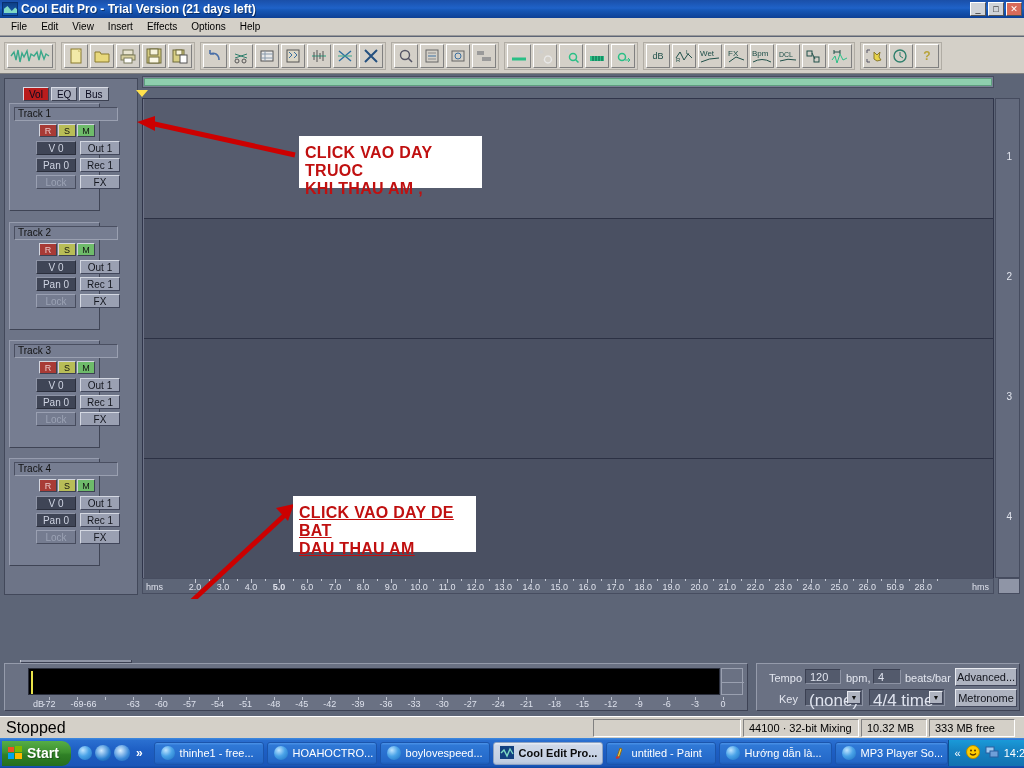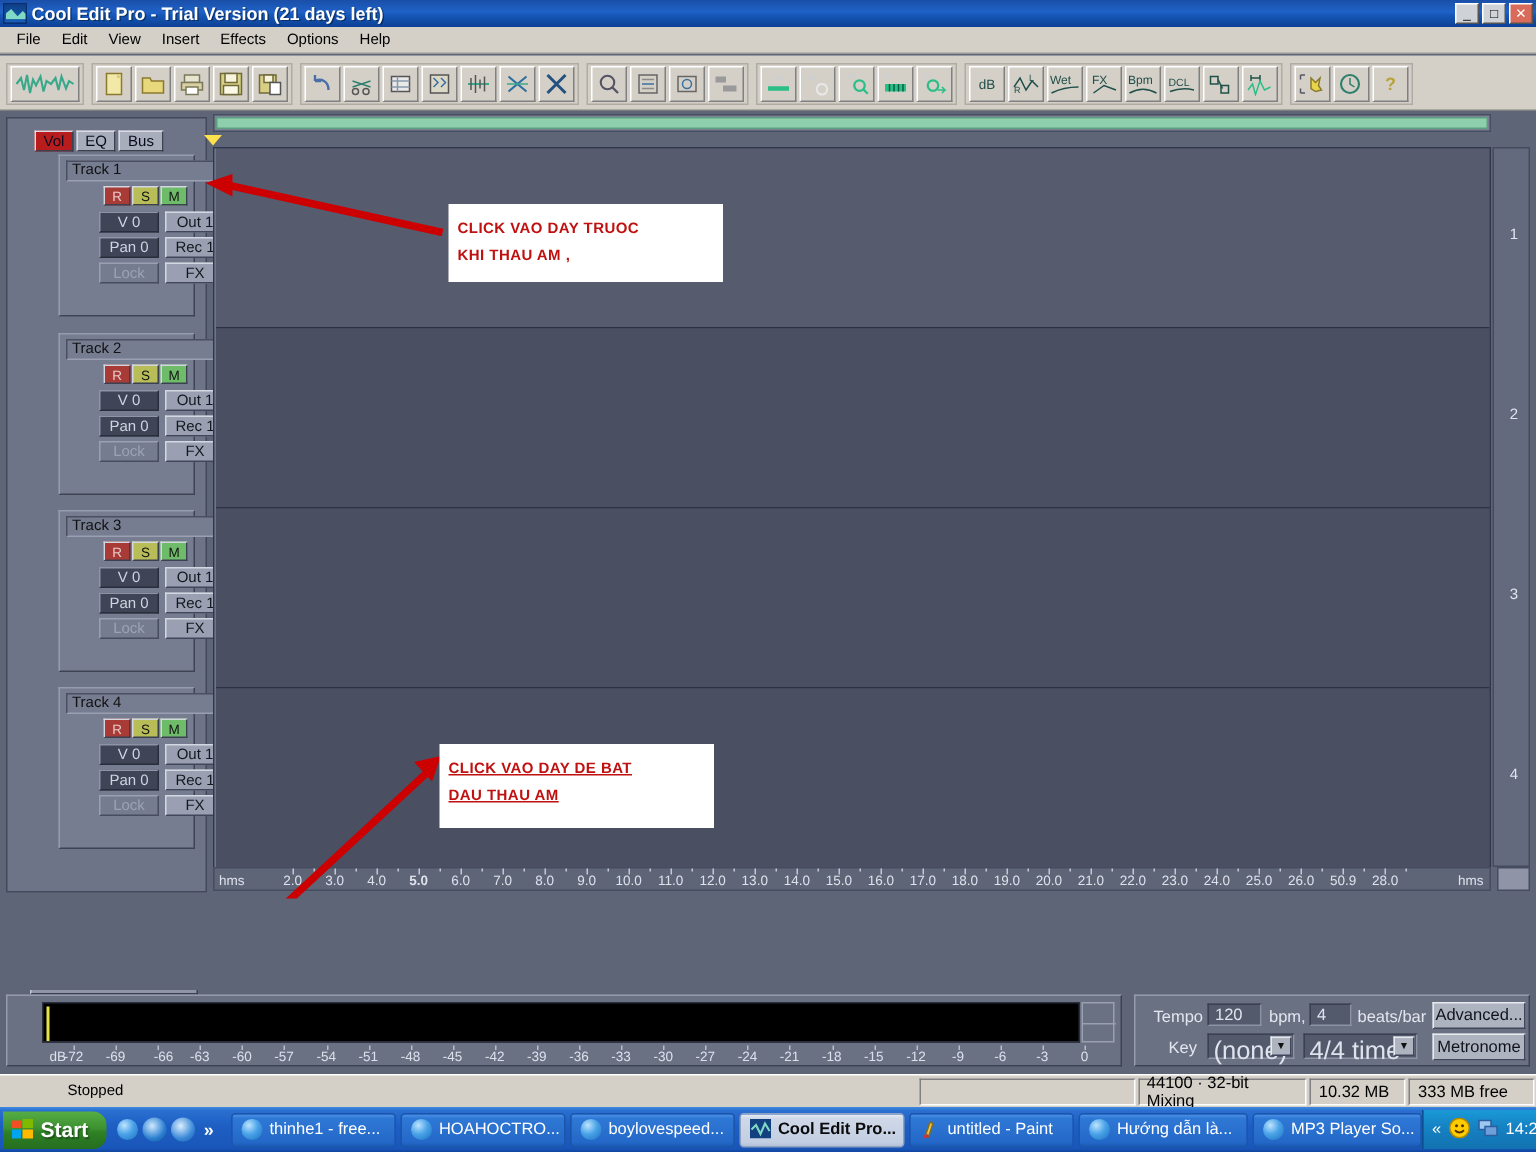--- a/index.html
+++ b/index.html
@@ -71,21 +71,21 @@
   .leftpanel { position:absolute; left:4px; top:4px; width:134px; height:517px; background:#6d7487; border:1px solid #42485a; }
   .vebar { position:absolute; left:18px; top:8px; display:flex; }
   .vebtn {
     height:14px; padding:0 5px; font-size:10px; color:#0a0a1e;
     background:#a8adbc; border:1px solid; border-color:#d9dce6 #3c4152 #3c4152 #d9dce6;
     display:flex;align-items:center; margin-right:2px;
   }
   .vebtn.on { background:#b91c1c; }
 
   .track {
-    position:absolute; left:34px; width:91px; height:108px;
+    position:absolute; left:4px; width:91px; height:108px;
     background:#767d91; border:1px solid; border-color:#969cae #3f4455 #3f4455 #969cae;
   }
   .track-name {
     position:absolute; left:4px; top:3px; width:104px; height:14px;
     background:#767d91; border:1px solid; border-color:#4a4f61 #9aa0b1 #9aa0b1 #4a4f61;
     color:#111; font-size:10px; padding-left:3px; line-height:12px;
   }
   .rsm { position:absolute; right:4px; top:20px; display:flex; }
   .rsm div {
     width:18px;height:13px; font-size:9px; color:#111; text-align:center; line-height:12px;
@@ -126,21 +126,21 @@
     background:#5d6577; border:1px solid #474d60; color:#dfe2ec; font-size:9px;
   }
   .ruler .tk { position:absolute; top:0; width:1px; height:4px; background:#c4c8d4; }
   .ruler .lb { position:absolute; top:3px; transform:translateX(-50%); }
   .ruler .hms { position:absolute; top:3px; }
   .vscroll { position:absolute; left:858px; top:504px; width:22px; height:16px; background:#8f95a6; border:1px solid #474d60;}
 
   
   .anno {
     position:absolute; background:#fff; color:#c01010; font-weight:bold;
-    font-size:10px; letter-spacing:.3px; padding:8px 6px 4px 6px; line-height:18px;
+    font-size:16px; letter-spacing:.3px; padding:8px 6px 4px 6px; line-height:18px;
   }
   .arrow { position:absolute; pointer-events:none; }
 
   
   .transport { position:absolute; left:0; top:599px; width:1024px; height:61px; background:#5d6577; }
   .fld {
     position:absolute; height:15px; background:#535a6c; color:#dfe3ee; font-size:11px;
     border:1px solid; border-color:#3b4052 #8d93a4 #8d93a4 #3b4052; text-align:center; line-height:14px;
   }
   .tempopanel { position:absolute; left:756px; top:663px; width:264px; height:48px;
@@ -163,21 +163,21 @@
   .vu-scale .t { position:absolute; top:0; width:1px; height:3px; background:#b9becb;}
   .vu-scale .l { position:absolute; top:2px; transform:translateX(-50%); }
   .vu-right { position:absolute; left:716px; top:4px; width:22px; height:27px; border:1px solid #9aa0b0; }
   .vu-right i { position:absolute; left:0; top:13px; width:22px; height:1px; background:#9aa0b0; }
 
   
   .statusbar { position:absolute; left:0; top:716px; width:1024px; height:22px;
     background:#d4d0c8; border-top:1px solid #fff; display:flex; align-items:center; }
   .sb-cell { height:18px; margin:0 1px; border:1px solid; border-color:#808080 #fff #fff #808080;
     display:flex; align-items:center; padding:0 5px; font-size:11px; color:#000; }
-  .sb-plain { padding-left:6px; font-size:10px; color:#000;margin-left:39px; }
+  .sb-plain { padding-left:6px; font-size:16px; color:#000; }
 
   
   .taskbar { position:absolute; left:0; top:738px; width:1024px; height:30px;
     background:linear-gradient(180deg,#3f8be0 0%,#2a6fd0 8%,#1e5fc4 40%,#1a56b8 92%,#1046a0 100%); display:flex; align-items:center; }
   .start {
     height:25px; margin-left:2px; padding:0 12px 0 6px; display:flex; align-items:center; gap:4px;
     background:linear-gradient(180deg,#56ad45 0%,#3d9130 45%,#2f8026 55%,#256e1e 100%);
     border-radius:0 9px 9px 0; color:#fff; font-weight:bold; font-size:14px;
     text-shadow:1px 1px 1px #0005;
   }
@@ -695,21 +695,21 @@
     <div class="vu-right">
         <i></i>
       </div>
     <div class="vu-scale" id="vuscale">
       <span class="l" style="left:14px;transform:none;">dB</span>
     <span class="t" style="left: 30px;"></span>
         <span class="l" style="left: 30px;">-72</span>
         <span class="t" style="left: 58.0833px;"></span>
         <span class="l" style="left: 58.0833px;">-69</span>
         <span class="t" style="left: 86.1667px;"></span>
-        <span class="l" style="left: 90px;">-66</span>
+        <span class="l" style="left: 71px;">-66</span>
         <span class="t" style="left: 114.25px;"></span>
         <span class="l" style="left: 114.25px;">-63</span>
         <span class="t" style="left: 142.333px;"></span>
         <span class="l" style="left: 142.333px;">-60</span>
         <span class="t" style="left: 170.417px;"></span>
         <span class="l" style="left: 170.417px;">-57</span>
         <span class="t" style="left: 198.5px;"></span>
         <span class="l" style="left: 198.5px;">-54</span>
         <span class="t" style="left: 226.583px;"></span>
         <span class="l" style="left: 226.583px;">-51</span>

